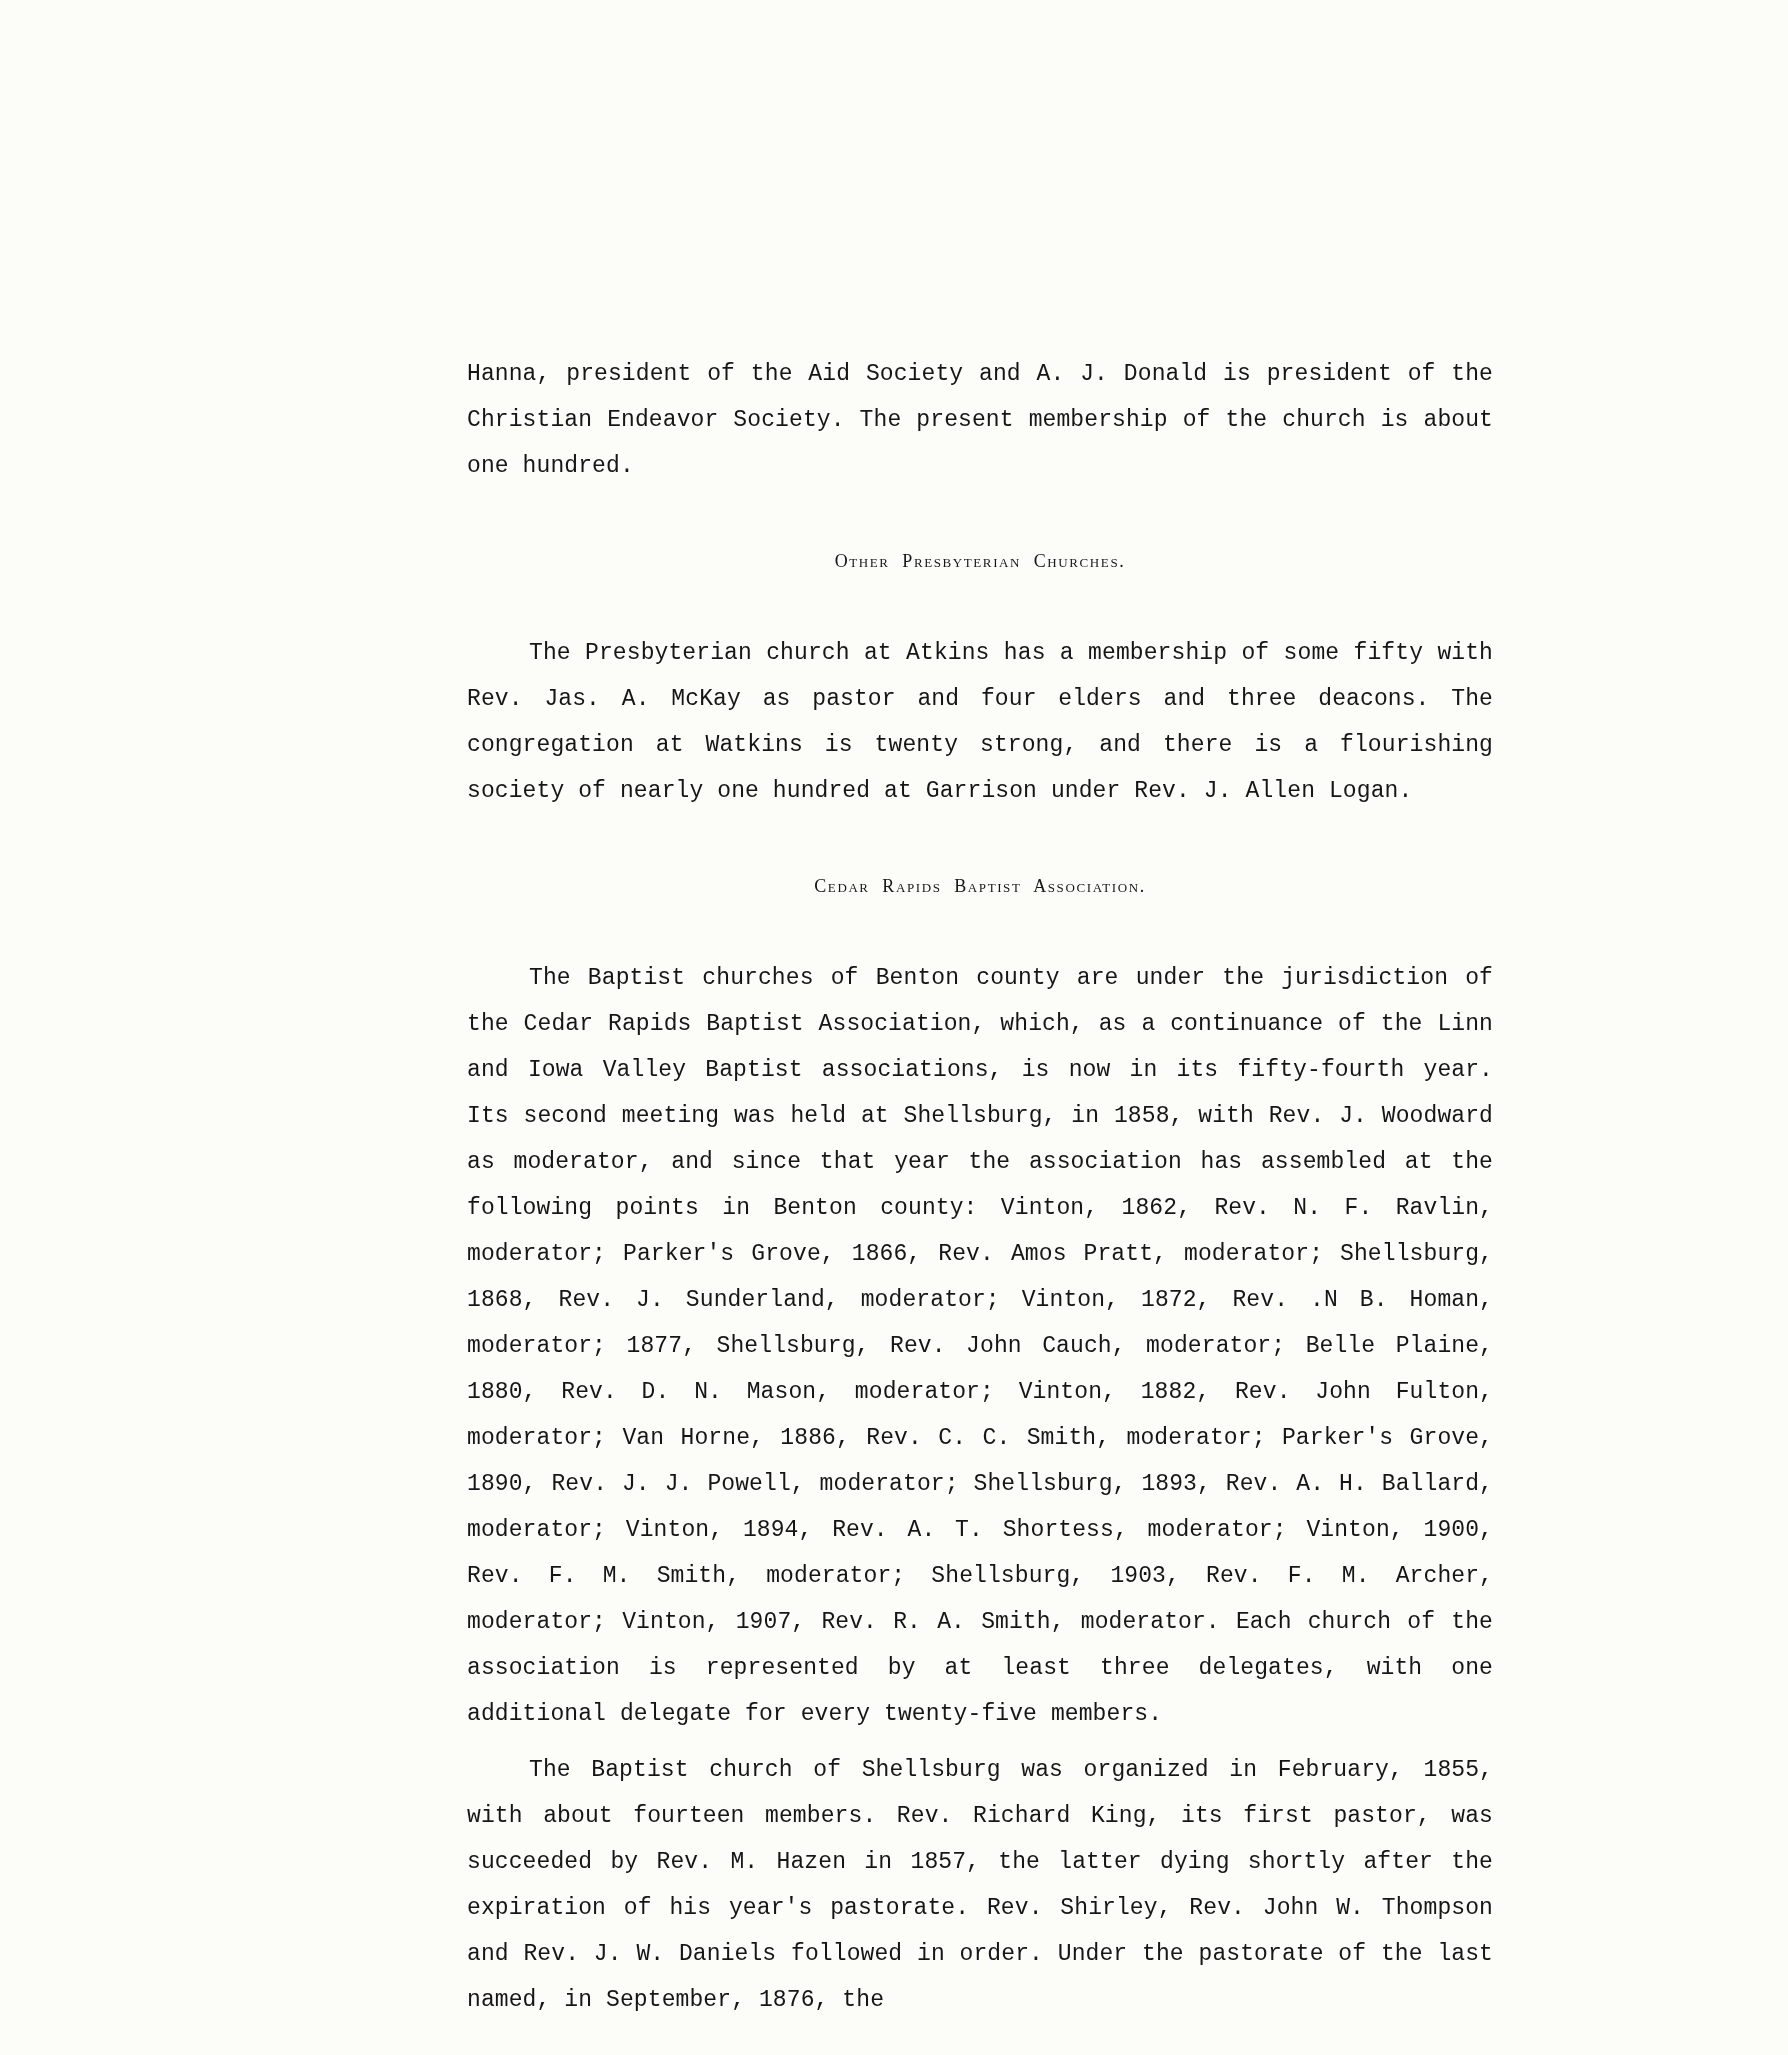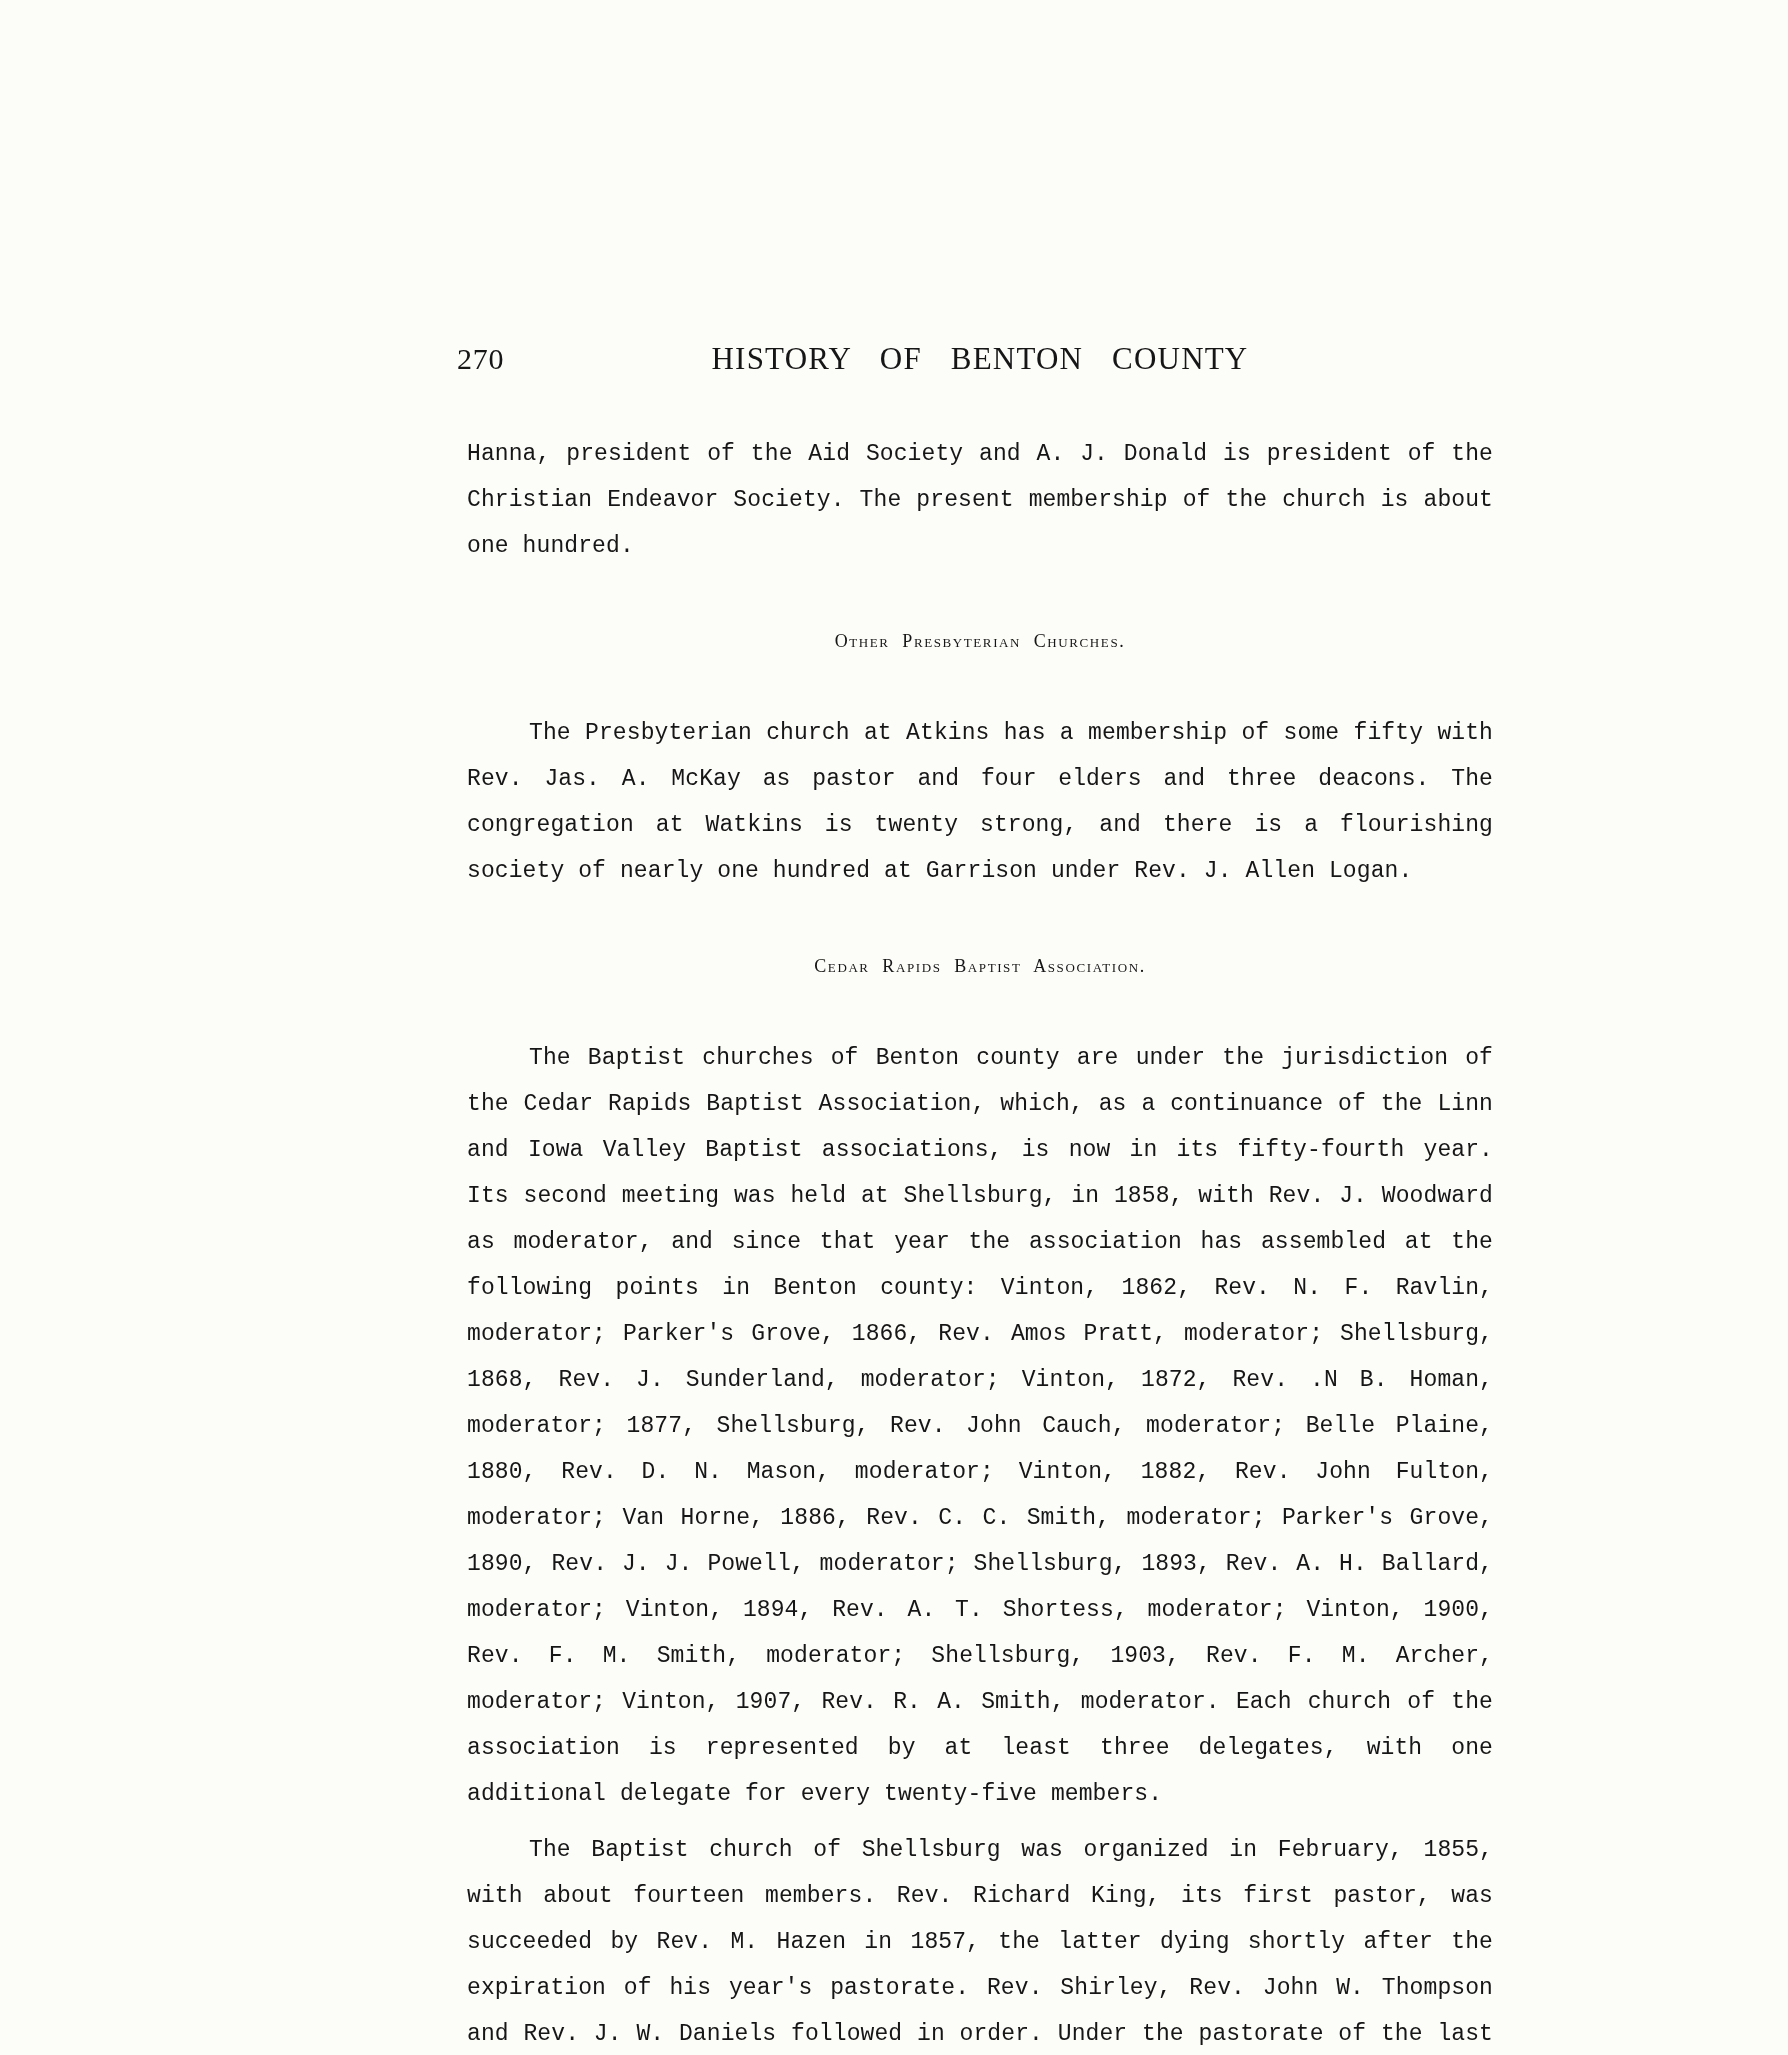--- a/index.html
+++ b/index.html
@@ -64,24 +64,20 @@
     letter-spacing: 1.6px;
     word-spacing: 6.6px;
   }
 </style>
 </head>
 <body>
 
 <div class="scan-page">
   <div class="content">
 
-    <div class="page-header">
-      <span class="page-number">270</span>
-      <span class="running-title">HISTORY OF BENTON COUNTY</span>
-    </div>
 
     <p class="para">Hanna, president of the Aid Society and A. J. Donald is president of the Christian Endeavor Society. The present membership of the church is about one hundred.</p>
 
     <h2 class="section-heading">Other Presbyterian Churches.</h2>
 
     <p class="para indent">The Presbyterian church at Atkins has a membership of some fifty with Rev. Jas. A. McKay as pastor and four elders and three deacons. The congregation at Watkins is twenty strong, and there is a flourishing society of nearly one hundred at Garrison under Rev. J. Allen Logan.</p>
 
     <h2 class="section-heading">Cedar Rapids Baptist Association.</h2>
 
     <p class="para indent">The Baptist churches of Benton county are under the jurisdiction of the Cedar Rapids Baptist Association, which, as a continuance of the Linn and Iowa Valley Baptist associations, is now in its fifty-fourth year. Its second meeting was held at Shellsburg, in 1858, with Rev. J. Woodward as moderator, and since that year the association has assembled at the following points in Benton county: Vinton, 1862, Rev. N. F. Ravlin, moderator; Parker's Grove, 1866, Rev. Amos Pratt, moderator; Shellsburg, 1868, Rev. J. Sunderland, moderator; Vinton, 1872, Rev. .N B. Homan, moderator; 1877, Shellsburg, Rev. John Cauch, moderator; Belle Plaine, 1880, Rev. D. N. Mason, moderator; Vinton, 1882, Rev. John Fulton, moderator; Van Horne, 1886, Rev. C. C. Smith, moderator; Parker's Grove, 1890, Rev. J. J. Powell, moderator; Shellsburg, 1893, Rev. A. H. Ballard, moderator; Vinton, 1894, Rev. A. T. Shortess, moderator; Vinton, 1900, Rev. F. M. Smith, moderator; Shellsburg, 1903, Rev. F. M. Archer, moderator; Vinton, 1907, Rev. R. A. Smith, moderator. Each church of the association is represented by at least three delegates, with one additional delegate for every twenty-five members.</p>

